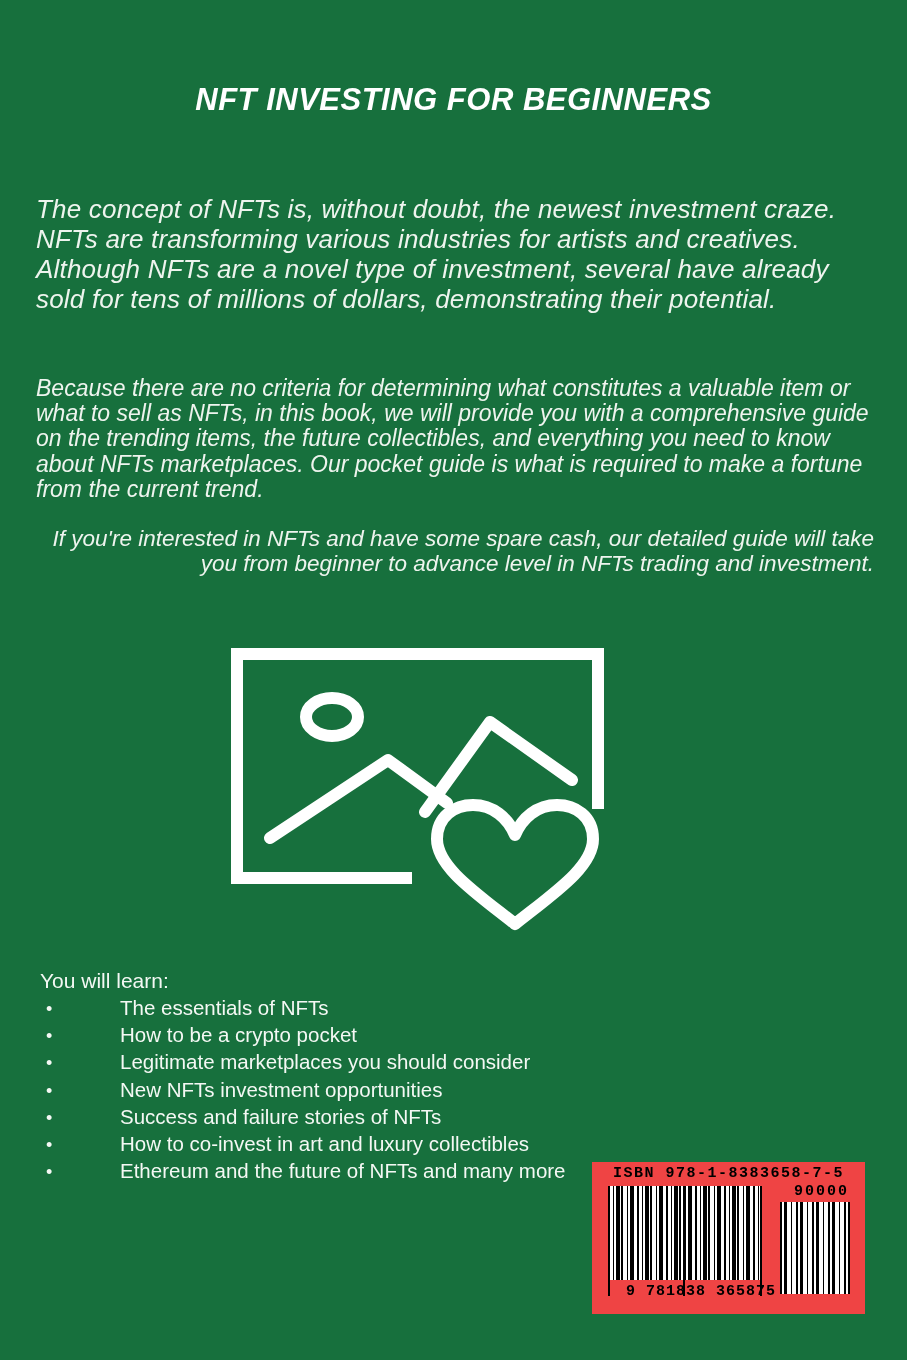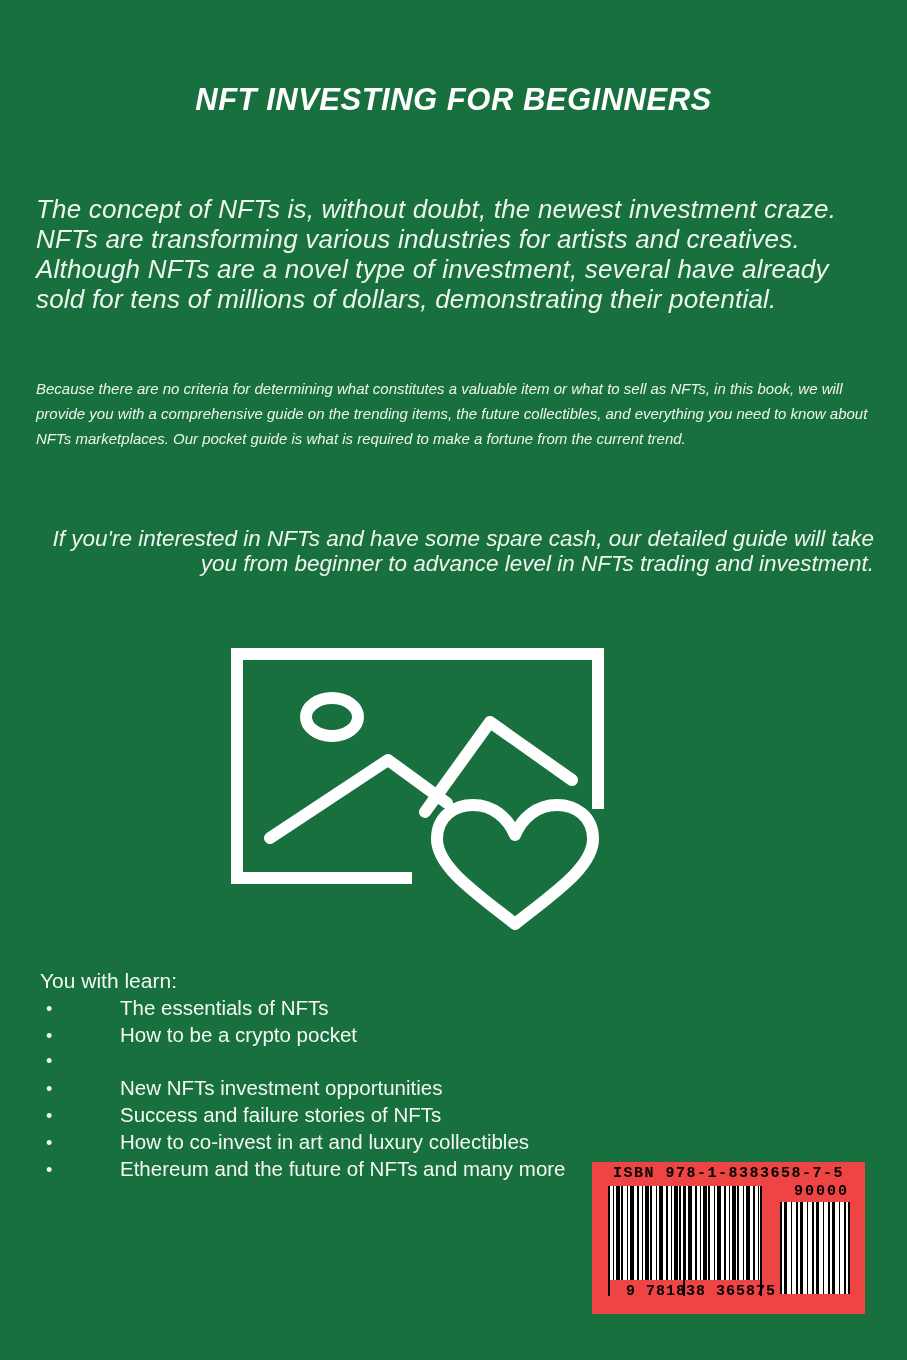--- a/index.html
+++ b/index.html
@@ -11,21 +11,21 @@
   .title {
     position:absolute; top:82px; left:0; width:100%;
     text-align:center; font-style:italic; font-weight:bold;
     font-size:31px; letter-spacing:0.5px; color:#ffffff;
   }
   .para {
     position:absolute; left:36px; width:838px;
     font-style:italic; color:#eef4ee;
   }
   .para-lead { top:194px; font-size:26px; line-height:30px; letter-spacing:0.2px; }
-  .para-2 { top:376px; font-size:15px; line-height:25.2px; }
+  .para-2 { top:376px; font-size:23px; line-height:25.2px; }
   .para-3 { top:526px; font-size:22.5px; line-height:25.2px;text-align:right; }
 
   .art { position:absolute; left:230px; top:646px; width:375px; height:285px; }
 
   .learn-heading { position:absolute; left:40px; top:969px; font-size:21px; color:#f4f8f4; }
   .learn-list { position:absolute; left:40px; top:995px; width:560px; }
   .learn-row { display:flex; align-items:baseline; font-size:20.5px; line-height:25.2px; color:#f4f8f4; }
   .learn-bullet { width:74px; flex:0 0 74px; padding-left:6px; font-size:18px; }
 
   .barcode {
@@ -78,33 +78,34 @@
   <div class="para para-3">If you're interested in NFTs and have some spare cash, our detailed guide will take you from beginner to advance level in NFTs trading and investment.</div>
 
   <svg class="art" viewBox="0 0 375 285" xmlns="http://www.w3.org/2000/svg" aria-hidden="true">
     <path d="M 182 232 L 7 232 L 7 8 L 368 8 L 368 163" fill="none" stroke="#ffffff" stroke-width="12"></path>
     <ellipse cx="102" cy="71" rx="26" ry="19" fill="none" stroke="#ffffff" stroke-width="12"></ellipse>
     <polyline points="40,192 158,114 217,157" fill="none" stroke="#ffffff" stroke-width="12" stroke-linecap="round" stroke-linejoin="round"></polyline>
     <polyline points="195,166 260,76 342,134" fill="none" stroke="#ffffff" stroke-width="12" stroke-linecap="round" stroke-linejoin="round"></polyline>
     <path d="M 285,278 C 246,247 207,221 207,193 C 207,170 225,159 243,159 C 263,159 278,172 285,189 C 292,172 307,159 327,159 C 345,159 363,170 363,193 C 363,221 324,247 285,278 Z" fill="#17703d" stroke="#ffffff" stroke-width="12" stroke-linejoin="round"></path>
   </svg>
 
-  <div class="learn-heading">You with learn:</div>
+  <div class="learn-heading">You will learn:</div>
 
   <div class="learn-list">
     <div class="learn-row">
       <span class="learn-bullet">•</span>
       <span>The essentials of NFTs</span>
     </div>
     <div class="learn-row">
       <span class="learn-bullet">•</span>
       <span>How to be a crypto pocket</span>
     </div>
     <div class="learn-row">
       <span class="learn-bullet">•</span>
+      <span>Legitimate marketplaces you should consider</span>
     </div>
     <div class="learn-row">
       <span class="learn-bullet">•</span>
       <span>New NFTs investment opportunities</span>
     </div>
     <div class="learn-row">
       <span class="learn-bullet">•</span>
       <span>Success and failure stories of NFTs</span>
     </div>
     <div class="learn-row">

